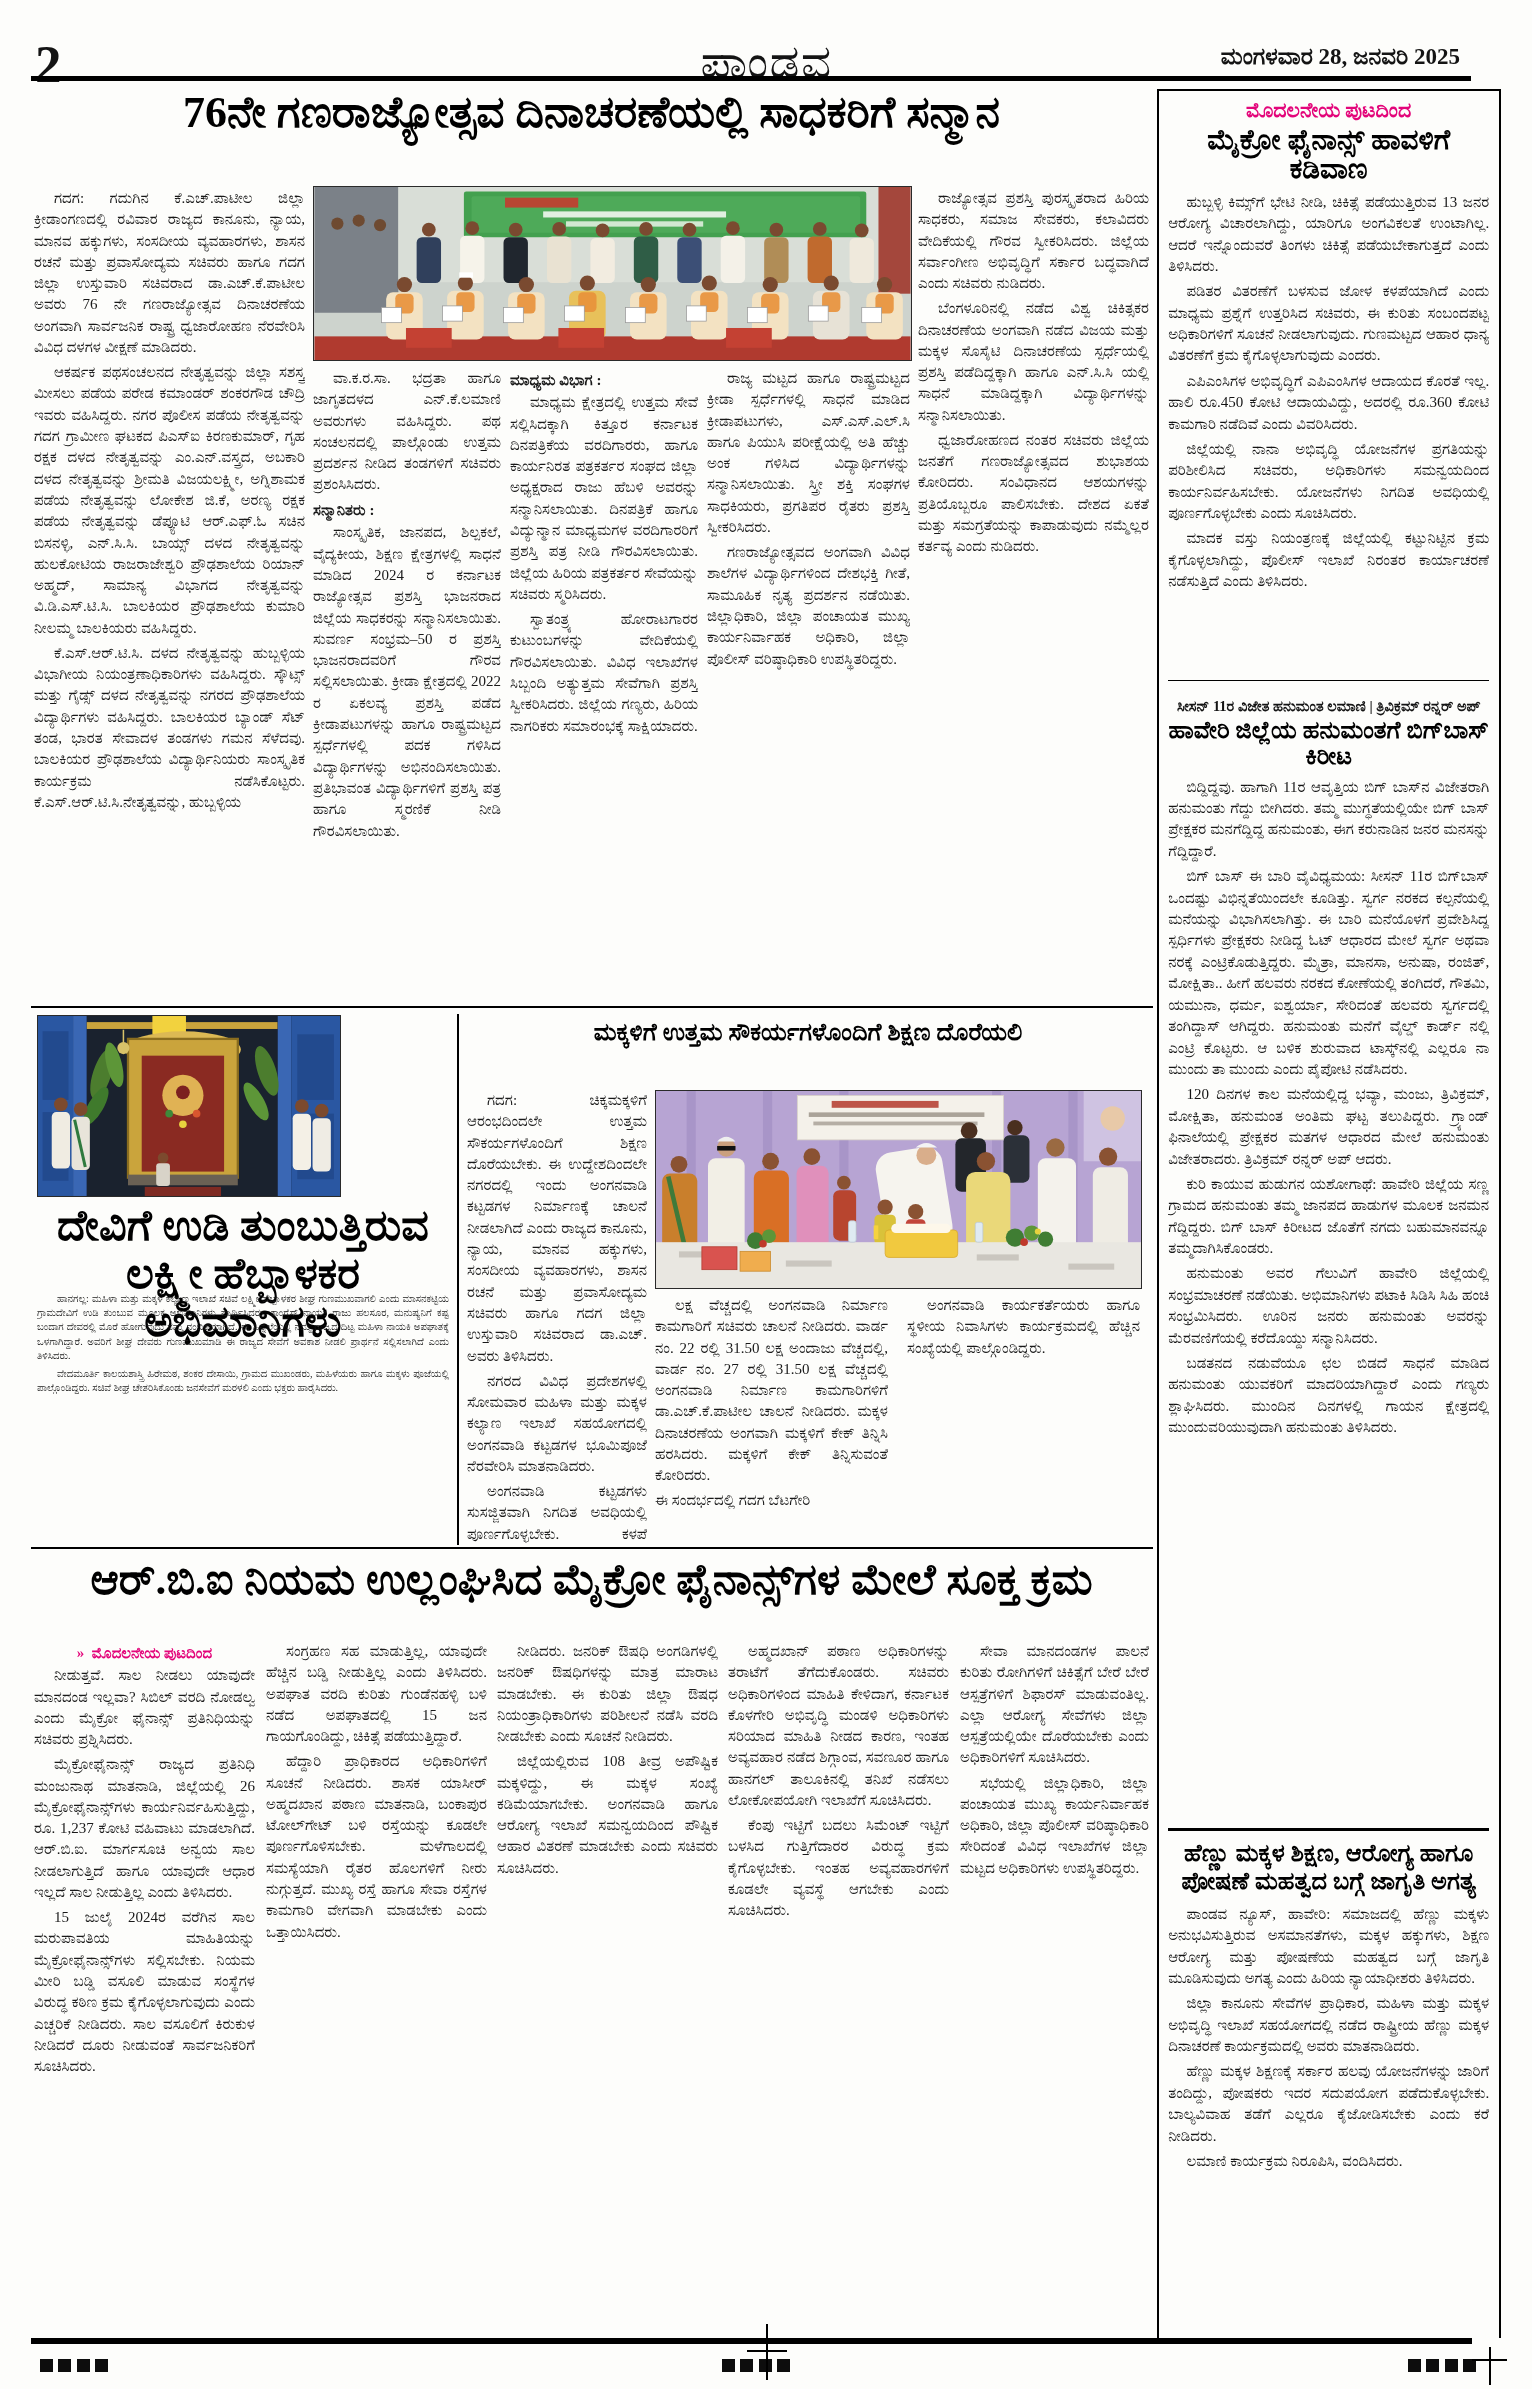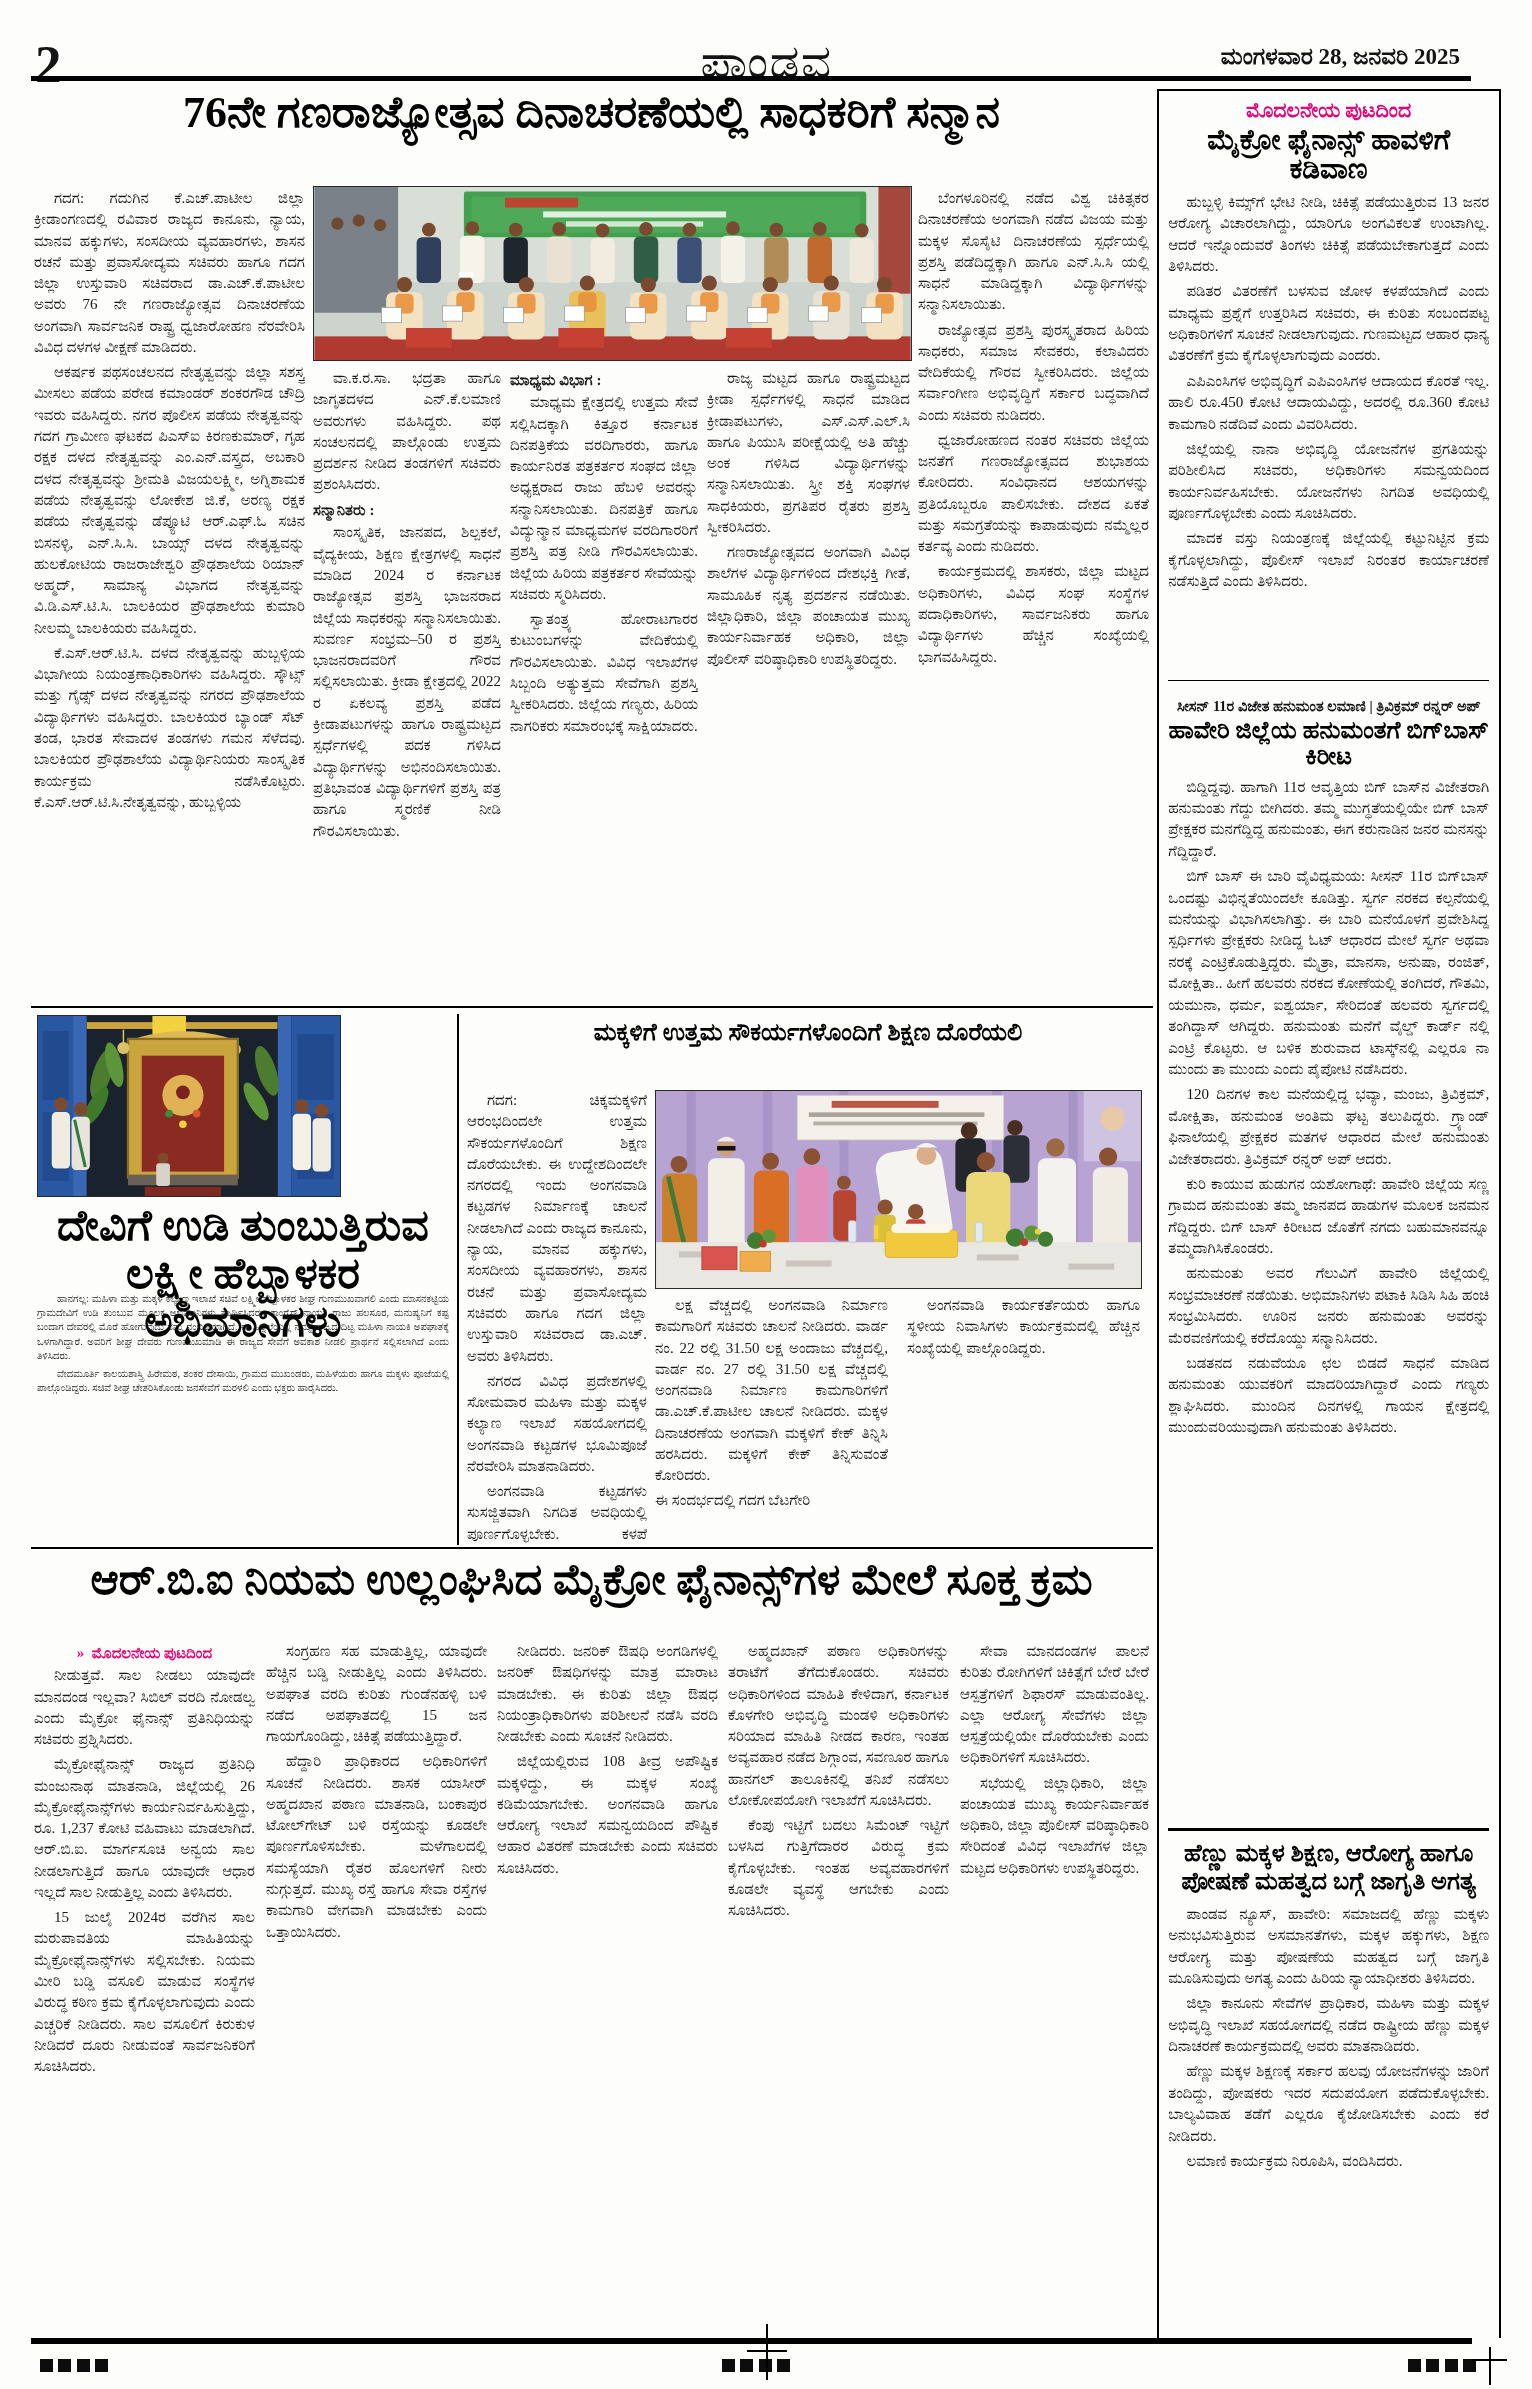--- a/index.html
+++ b/index.html
@@ -154,24 +154,23 @@
 <div class="col" style="left:510px;top:368px;width:188px;height:634px;">
   <p class="subhead">ಮಾಧ್ಯಮ ವಿಭಾಗ :</p>
   <p>ಮಾಧ್ಯಮ ಕ್ಷೇತ್ರದಲ್ಲಿ ಉತ್ತಮ ಸೇವೆ ಸಲ್ಲಿಸಿದಕ್ಕಾಗಿ ಕಿತ್ತೂರ ಕರ್ನಾಟಕ ದಿನಪತ್ರಿಕೆಯ ವರದಿಗಾರರು, ಹಾಗೂ ಕಾರ್ಯನಿರತ ಪತ್ರಕರ್ತರ ಸಂಘದ ಜಿಲ್ಲಾ ಅಧ್ಯಕ್ಷರಾದ ರಾಜು ಹೆಬಳಿ ಅವರನ್ನು ಸನ್ಮಾನಿಸಲಾಯಿತು. ದಿನಪತ್ರಿಕೆ ಹಾಗೂ ವಿದ್ಯುನ್ಮಾನ ಮಾಧ್ಯಮಗಳ ವರದಿಗಾರರಿಗೆ ಪ್ರಶಸ್ತಿ ಪತ್ರ ನೀಡಿ ಗೌರವಿಸಲಾಯಿತು. ಜಿಲ್ಲೆಯ ಹಿರಿಯ ಪತ್ರಕರ್ತರ ಸೇವೆಯನ್ನು ಸಚಿವರು ಸ್ಮರಿಸಿದರು.</p>
   <p>ಸ್ವಾತಂತ್ರ್ಯ ಹೋರಾಟಗಾರರ ಕುಟುಂಬಗಳನ್ನು ವೇದಿಕೆಯಲ್ಲಿ ಗೌರವಿಸಲಾಯಿತು. ವಿವಿಧ ಇಲಾಖೆಗಳ ಸಿಬ್ಬಂದಿ ಅತ್ಯುತ್ತಮ ಸೇವೆಗಾಗಿ ಪ್ರಶಸ್ತಿ ಸ್ವೀಕರಿಸಿದರು. ಜಿಲ್ಲೆಯ ಗಣ್ಯರು, ಹಿರಿಯ ನಾಗರಿಕರು ಸಮಾರಂಭಕ್ಕೆ ಸಾಕ್ಷಿಯಾದರು.</p>
 </div>
 <div class="col" style="left:707px;top:368px;width:203px;height:634px;">
   <p>ರಾಜ್ಯ ಮಟ್ಟದ ಹಾಗೂ ರಾಷ್ಟ್ರಮಟ್ಟದ ಕ್ರೀಡಾ ಸ್ಪರ್ಧೆಗಳಲ್ಲಿ ಸಾಧನೆ ಮಾಡಿದ ಕ್ರೀಡಾಪಟುಗಳು, ಎಸ್.ಎಸ್.ಎಲ್.ಸಿ ಹಾಗೂ ಪಿಯುಸಿ ಪರೀಕ್ಷೆಯಲ್ಲಿ ಅತಿ ಹೆಚ್ಚು ಅಂಕ ಗಳಿಸಿದ ವಿದ್ಯಾರ್ಥಿಗಳನ್ನು ಸನ್ಮಾನಿಸಲಾಯಿತು. ಸ್ತ್ರೀ ಶಕ್ತಿ ಸಂಘಗಳ ಸಾಧಕಿಯರು, ಪ್ರಗತಿಪರ ರೈತರು ಪ್ರಶಸ್ತಿ ಸ್ವೀಕರಿಸಿದರು.</p>
   <p>ಗಣರಾಜ್ಯೋತ್ಸವದ ಅಂಗವಾಗಿ ವಿವಿಧ ಶಾಲೆಗಳ ವಿದ್ಯಾರ್ಥಿಗಳಿಂದ ದೇಶಭಕ್ತಿ ಗೀತೆ, ಸಾಮೂಹಿಕ ನೃತ್ಯ ಪ್ರದರ್ಶನ ನಡೆಯಿತು. ಜಿಲ್ಲಾಧಿಕಾರಿ, ಜಿಲ್ಲಾ ಪಂಚಾಯತ ಮುಖ್ಯ ಕಾರ್ಯನಿರ್ವಾಹಕ ಅಧಿಕಾರಿ, ಜಿಲ್ಲಾ ಪೊಲೀಸ್ ವರಿಷ್ಠಾಧಿಕಾರಿ ಉಪಸ್ಥಿತರಿದ್ದರು.</p>
 </div>
 <div class="col" style="left:918px;top:188px;width:231px;height:814px;">
+  <p>ರಾಜ್ಯೋತ್ಸವ ಪ್ರಶಸ್ತಿ ಪುರಸ್ಕೃತರಾದ ಹಿರಿಯ ಸಾಧಕರು, ಸಮಾಜ ಸೇವಕರು, ಕಲಾವಿದರು ವೇದಿಕೆಯಲ್ಲಿ ಗೌರವ ಸ್ವೀಕರಿಸಿದರು. ಜಿಲ್ಲೆಯ ಸರ್ವಾಂಗೀಣ ಅಭಿವೃದ್ಧಿಗೆ ಸರ್ಕಾರ ಬದ್ಧವಾಗಿದೆ ಎಂದು ಸಚಿವರು ನುಡಿದರು.</p>
   <p>ಬೆಂಗಳೂರಿನಲ್ಲಿ ನಡೆದ ವಿಶ್ವ ಚಿಕಿತ್ಸಕರ ದಿನಾಚರಣೆಯ ಅಂಗವಾಗಿ ನಡೆದ ವಿಜಯ ಮತ್ತು ಮಕ್ಕಳ ಸೊಸೈಟಿ ದಿನಾಚರಣೆಯ ಸ್ಪರ್ಧೆಯಲ್ಲಿ ಪ್ರಶಸ್ತಿ ಪಡೆದಿದ್ದಕ್ಕಾಗಿ ಹಾಗೂ ಎನ್.ಸಿ.ಸಿ ಯಲ್ಲಿ ಸಾಧನೆ ಮಾಡಿದ್ದಕ್ಕಾಗಿ ವಿದ್ಯಾರ್ಥಿಗಳನ್ನು ಸನ್ಮಾನಿಸಲಾಯಿತು.</p>
-  <p>ರಾಜ್ಯೋತ್ಸವ ಪ್ರಶಸ್ತಿ ಪುರಸ್ಕೃತರಾದ ಹಿರಿಯ ಸಾಧಕರು, ಸಮಾಜ ಸೇವಕರು, ಕಲಾವಿದರು ವೇದಿಕೆಯಲ್ಲಿ ಗೌರವ ಸ್ವೀಕರಿಸಿದರು. ಜಿಲ್ಲೆಯ ಸರ್ವಾಂಗೀಣ ಅಭಿವೃದ್ಧಿಗೆ ಸರ್ಕಾರ ಬದ್ಧವಾಗಿದೆ ಎಂದು ಸಚಿವರು ನುಡಿದರು.</p>
   <p>ಧ್ವಜಾರೋಹಣದ ನಂತರ ಸಚಿವರು ಜಿಲ್ಲೆಯ ಜನತೆಗೆ ಗಣರಾಜ್ಯೋತ್ಸವದ ಶುಭಾಶಯ ಕೋರಿದರು. ಸಂವಿಧಾನದ ಆಶಯಗಳನ್ನು ಪ್ರತಿಯೊಬ್ಬರೂ ಪಾಲಿಸಬೇಕು. ದೇಶದ ಏಕತೆ ಮತ್ತು ಸಮಗ್ರತೆಯನ್ನು ಕಾಪಾಡುವುದು ನಮ್ಮೆಲ್ಲರ ಕರ್ತವ್ಯ ಎಂದು ನುಡಿದರು.</p>
-  <p>ಕಾರ್ಯಕ್ರಮದಲ್ಲಿ ಶಾಸಕರು, ಜಿಲ್ಲಾ ಮಟ್ಟದ ಅಧಿಕಾರಿಗಳು, ವಿವಿಧ ಸಂಘ ಸಂಸ್ಥೆಗಳ ಪದಾಧಿಕಾರಿಗಳು, ಸಾರ್ವಜನಿಕರು ಹಾಗೂ ವಿದ್ಯಾರ್ಥಿಗಳು ಹೆಚ್ಚಿನ ಸಂಖ್ಯೆಯಲ್ಲಿ ಭಾಗವಹಿಸಿದ್ದರು.</p>
 </div>
 
 <div class="rule" style="left:30.5px;top:1006px;width:1122px;height:1.5px;"></div>
 
 <div class="photo" style="left:37px;top:1015px;width:302px;height:180px;">
 <svg width="302" height="180" viewBox="0 0 396 236" xmlns="http://www.w3.org/2000/svg">
  <rect width="396" height="236" fill="#10161f"></rect>
  <rect x="0" y="0" width="46" height="236" fill="#2a57a2"></rect>
       <rect x="6" y="20" width="34" height="90" fill="#224a8e"></rect>
       <rect x="6" y="126" width="34" height="90" fill="#224a8e"></rect>

